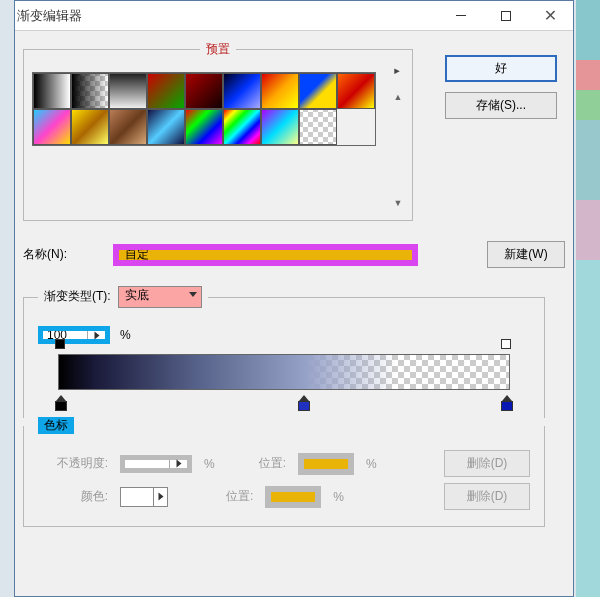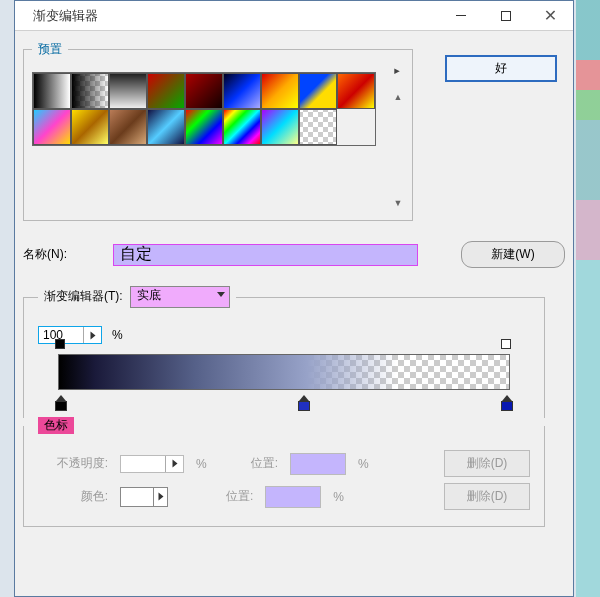--- a/index.html
+++ b/index.html
@@ -20,38 +20,38 @@
     height: 597px;
     background: #f0f0f0;
     border: 1px solid #5a7aa0;
   }
   .titlebar {
     height: 30px;
     background: #fff;
     border-bottom: 1px solid #d0d0d0;
     display: flex;
     align-items: center;
-    padding-left: 18px;
+    padding-left: 2px;
   }
   .titlebar-title { color: #333; font-size: 13px; flex: 1; }
   .win-btns { display: flex; height: 100%; }
   .win-btn { width: 45px; display: flex; align-items: center; justify-content: center; color: #555; }
   .min-icon { width: 10px; height: 1px; background: #333; }
   .max-icon { width: 10px; height: 10px; border: 1px solid #333; }
   .close-icon { font-size: 16px; line-height: 1; }
 
   .content { padding: 10px 8px; }
 
   fieldset.group {
     border: 1px solid #b8b8b8;
     margin: 0 0 10px 0;
     padding: 8px;
     position: relative;
   }
-  fieldset.group legend { padding: 0 6px; color: #0369a1; background:#f0f0f0;}
+  fieldset.group legend { padding: 0 6px; color: #b91c1c; background:#f0f0f0;text-align:center;}
   .presets {
     width: 390px;
     height: 180px;
     position: relative;
   }
   .preset-flyout {
     position: absolute;
     right: 6px;
     top: 6px;
     width: 18px; height: 14px;
@@ -118,44 +118,44 @@
     font-size: 12px;
     display:flex;align-items:center;justify-content:center;
     padding: 0 6px;
     white-space: nowrap;
   }
   .btn.primary { border: 2px solid #2d6bbf; background:#eef4fb; }
 
   .row { display: flex; align-items: center; gap: 10px; margin: 6px 0; }
   .label { width: 80px; text-align: left; }
   .input-text {
-    border: 1px solid #d946ef;
-    background: #c4b5fd;
+    border: 6px solid #d946ef;
+    background: #eab308;
     height: 22px;
     padding: 2px 6px;
-    font-size: 16px;
+    font-size: 12px;
   }
   .name-input { width: 305px; }
   .select {
     border: 1px solid #888;
-    background: #f0abfc;
+    background: #fca5a5;
     height: 22px;
-    width: 100px;
+    width: 84px;
     padding: 0 18px 0 6px;
     position: relative;
   }
   .select-arrow {
     position:absolute; right:4px; top:5px;
     border-left:4px solid transparent;
     border-right:4px solid transparent;
     border-top:5px solid #333;
   }
   .num-input {
     display:flex; align-items:center;
-    border:1px solid #0ea5e9; background:#fff; height:18px;
+    border:5px solid #0ea5e9; background:#fff; height:18px;
   }
   .num-input input { border:0; width:44px; padding:0 4px; font-size:12px; height:100%; box-sizing:border-box; background:transparent; }
   .num-arrow { width:18px; height:100%; border-left:1px solid #aaa; display:flex;align-items:center;justify-content:center; }
   .num-arrow::after { content:""; border-left:4px solid transparent;border-right:4px solid transparent;border-bottom:5px solid #333;transform:rotate(90deg); }
 
   .gtype-group {
     border: 1px solid #b8b8b8;
     border-bottom: none;
     padding: 12px 14px 10px;
     margin-top: 18px;
@@ -192,21 +192,21 @@
   .cs-blue .box{background:#2030c0;}
   .cs-blue2 .box{background:#0818b0;}
 
   .stops-group {
     border:1px solid #b8b8b8;
     border-top:none;
     padding: 10px 14px;
     width:522px;
     margin-top: -1px;
   }
-  .stops-group legend{padding:0 6px;background:#ec4899;margin-top:8px;}
+  .stops-group legend{padding:0 6px;background:#0ea5e9;margin-top:8px;}
   .stops-row { display:flex; align-items:center; gap: 12px; margin:6px 0;}
   .disabled { color:#999; }
   .disabled .input-text, .disabled .num-input, .disabled .btn { color:#999; border-color:#bbb; }
   .btn.del { width:86px; }
   .small-label{ width:70px; text-align:right;}
   .color-box { width:48px;height:20px;border:1px solid #888;background:#fff;display:flex;}
   .color-box .arrow{width:14px;border-left:1px solid #888;display:flex;align-items:center;justify-content:center;}
   .color-box .arrow::after{content:"";border-left:4px solid transparent;border-right:4px solid transparent;border-bottom:5px solid #333;transform:rotate(90deg);}
 
   
@@ -258,32 +258,33 @@
         <div class="swatch sw-blue-shine"></div>
         <div class="swatch sw-rainbow"></div>
         <div class="swatch sw-spectrum"></div>
         <div class="swatch sw-cyan-pink"></div>
         <div class="swatch sw-trans"></div>
       </div>
     </fieldset>
 
     <div class="right-buttons">
       <div class="btn primary">好</div>
+      <div class="btn">存储(S)...</div>
     </div>
 
     <div class="row" style="margin-top: 20px;">
       <span class="label">名称(N):</span>
       <input class="input-text name-input" value="自定" style="">
       <div style="flex:1"></div>
-      <div class="btn" style="width:104px;border-radius:11px;">新建(W)</div>
+      <div class="btn" style="width:78px;">新建(W)</div>
     </div>
 
     <fieldset class="gtype-group">
       <legend>
-        <span>渐变编辑器(T):</span>
+        <span>渐变类型(T):</span>
         <span class="select" style="display:inline-block;vertical-align:middle;margin-left:4px;">
           <span>实底</span>
           <span class="select-arrow"></span>
         </span>
       </legend>
 
       <div class="row">
         <div class="num-input">
           <input value="100" style="">
           <div class="num-arrow"></div>

